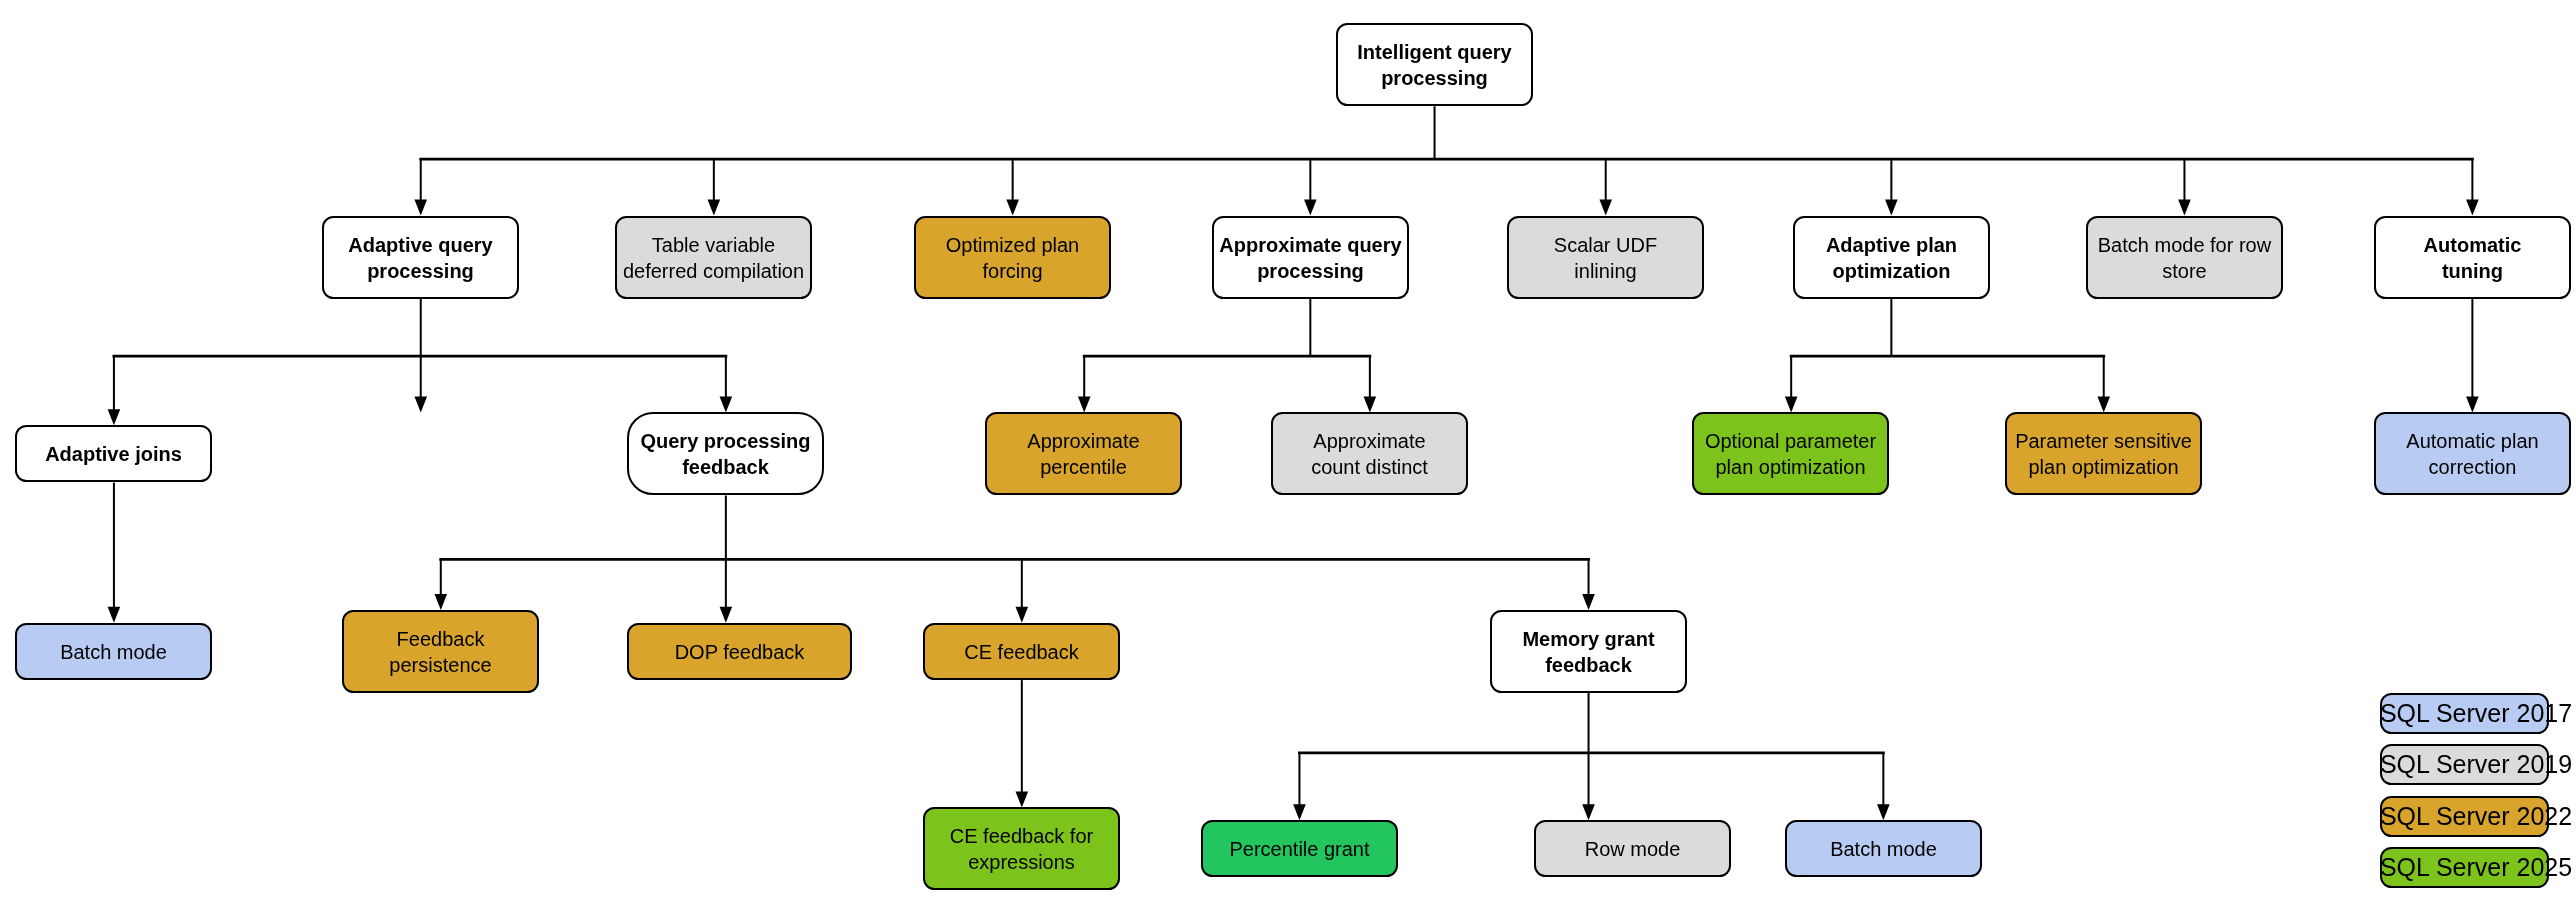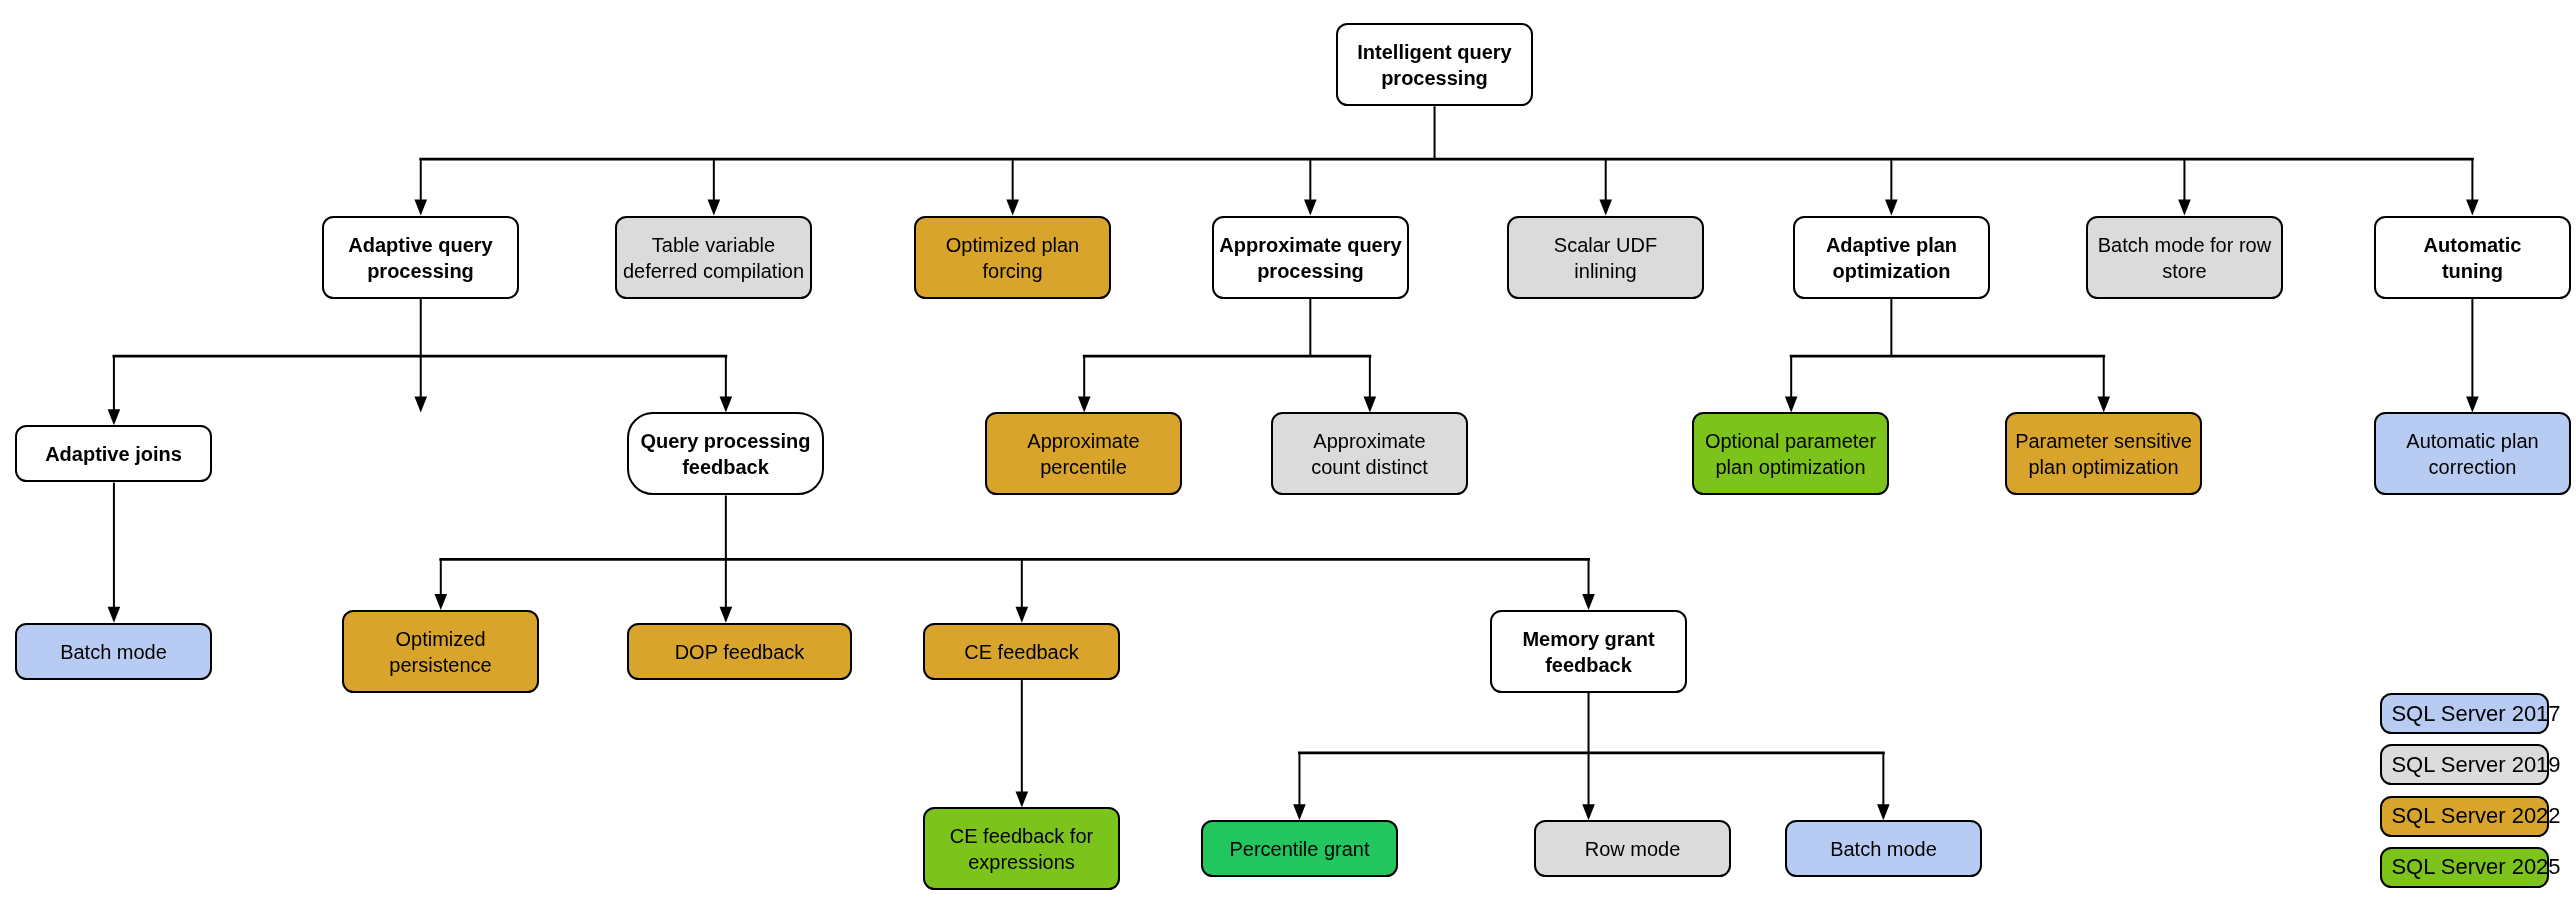--- a/index.html
+++ b/index.html
@@ -51,21 +51,21 @@
   .pill {
     box-sizing: border-box;
     width: 169px;
     height: 41px;
     border: 2.3px solid #000000;
     border-radius: 11.4px;
     margin-bottom: 10.3px;
     display: flex;
     align-items: center;
     justify-content: center;
-    font-size: 22px;
+    font-size: 25px;
     color: #000000;
     white-space: nowrap;
     padding-left: 23px;
   }
 </style>
 </head>
 <body>
 
 <div id="diagram">
   <svg id="connectors" viewBox="0 0 4500 1600" xmlns="http://www.w3.org/2000/svg">
@@ -191,21 +191,21 @@
     <div class="node" style="left: 2005px; top: 412px; width: 197px; height: 83px; background: rgb(217, 164, 44);">
       <span>Parameter sensitive plan optimization</span>
     </div>
     <div class="node" style="left: 2374px; top: 412px; width: 197px; height: 83px; background: rgb(184, 203, 242);">
       <span>Automatic plan correction</span>
     </div>
     <div class="node" style="left: 15px; top: 623px; width: 197px; height: 57px; background: rgb(184, 203, 242);">
       <span>Batch mode</span>
     </div>
     <div class="node" style="left: 342px; top: 610px; width: 197px; height: 83px; background: rgb(217, 164, 44);">
-      <span style="max-width: 132px;">Optimized persistence</span>
+      <span style="max-width: 132px;">Feedback persistence</span>
     </div>
     <div class="node" style="left: 627px; top: 623px; width: 225px; height: 57px; background: rgb(217, 164, 44);">
       <span>DOP feedback</span>
     </div>
     <div class="node" style="left: 923px; top: 623px; width: 197px; height: 57px; background: rgb(217, 164, 44);">
       <span>CE feedback</span>
     </div>
     <div class="node bold" style="left: 1490px; top: 610px; width: 197px; height: 83px; background: rgb(255, 255, 255);">
       <span>Memory grant feedback</span>
     </div>

